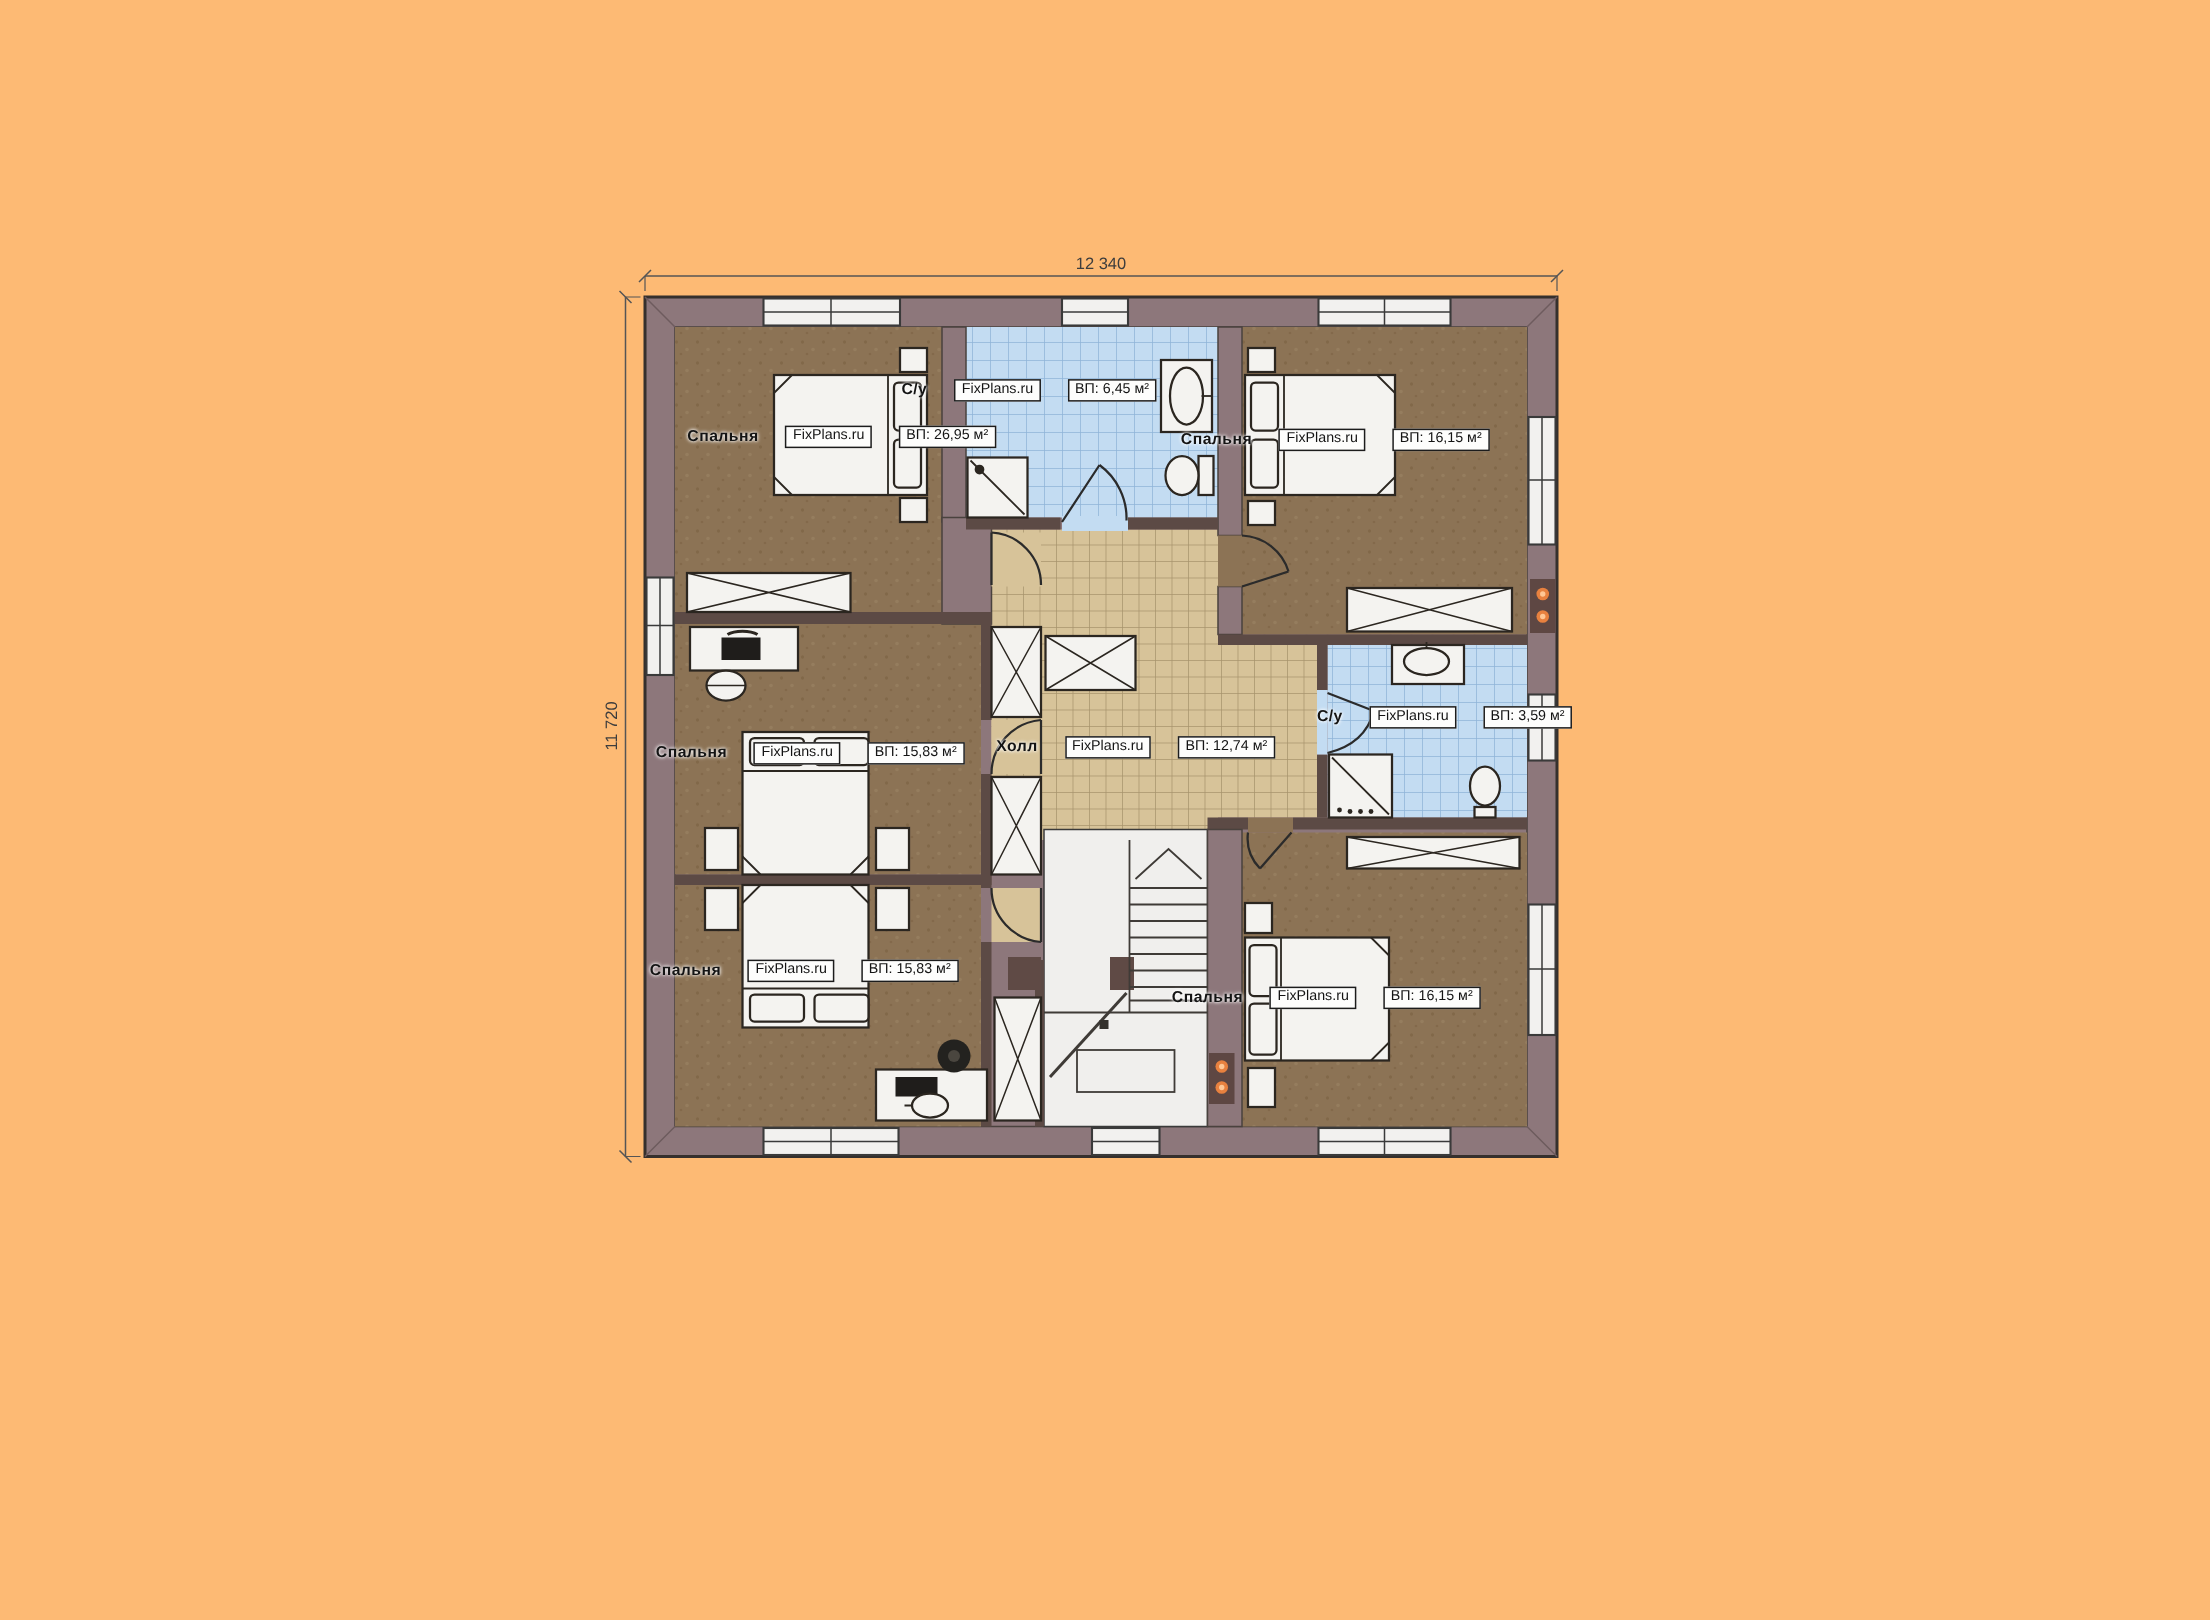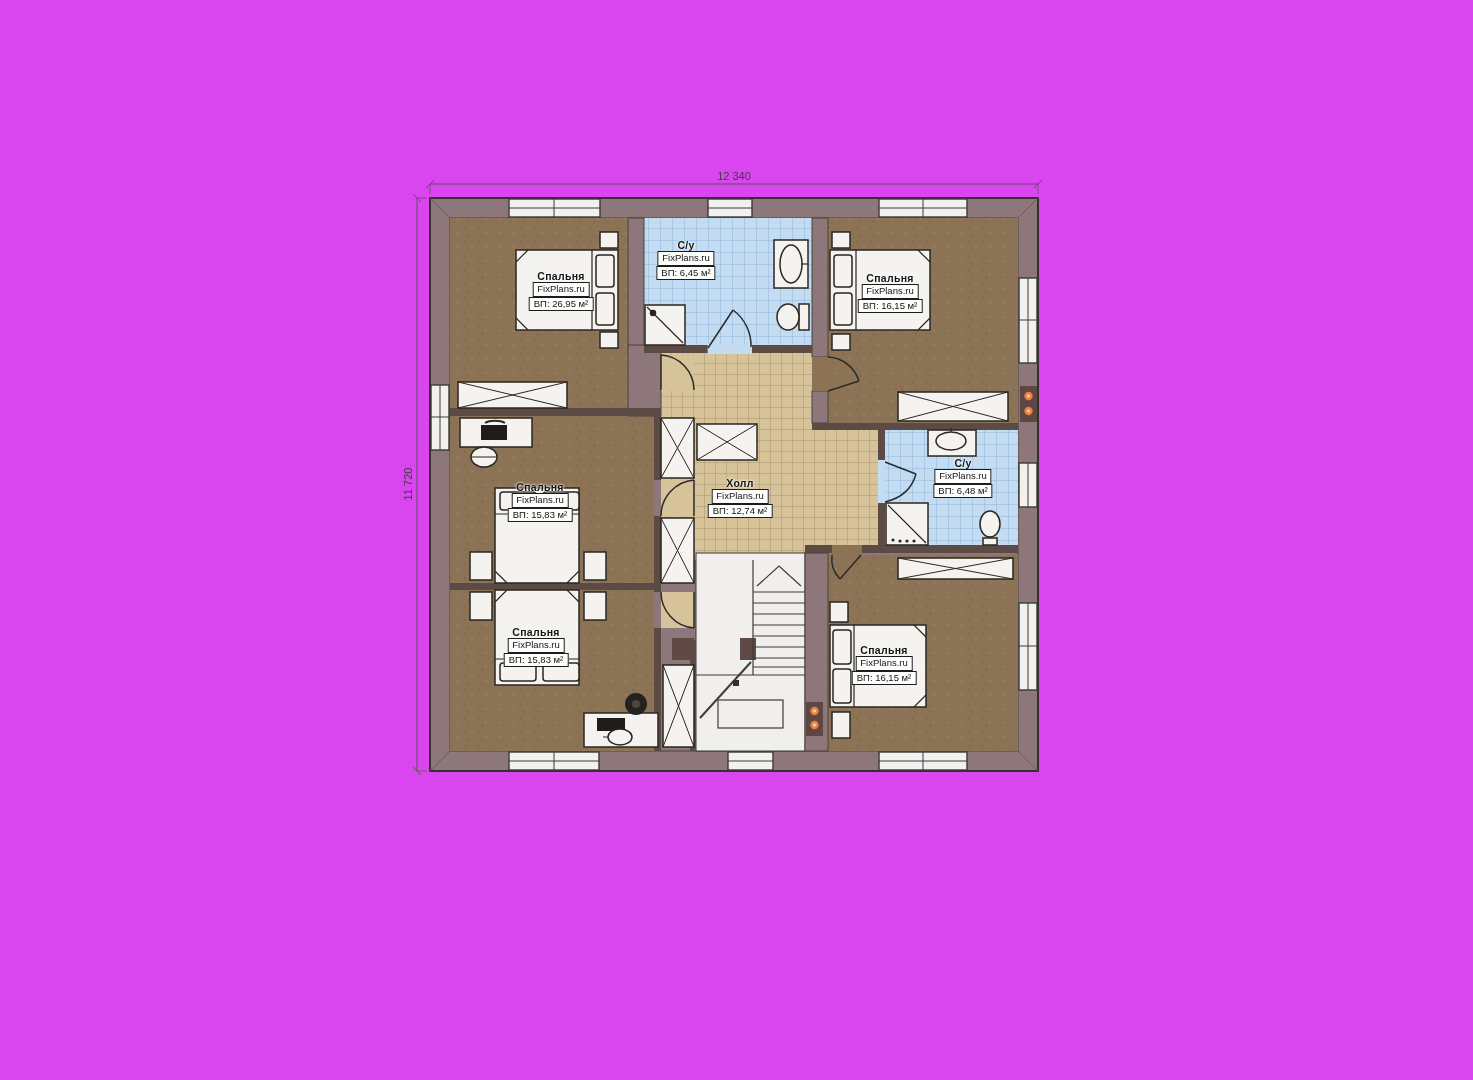--- a/index.html
+++ b/index.html
@@ -1,20 +1,20 @@
 <!DOCTYPE html>
 <html><head>
 <meta charset="utf-8">
 <style>
   html,body{margin:0;padding:0;background:#ffffff;}
-  .stage{position:relative;width:1473px;height:1080px;background:#d946ef;overflow:hidden;
+  .stage{position:relative;width:1473px;height:1080px;background:#fdba74;overflow:hidden;
          font-family:"Liberation Sans",sans-serif;}
   .plan-svg{position:absolute;left:0;top:0;}
-  .room-label{position:absolute;transform:translate(-50%,-50%);display:flex;flex-direction:column;
-              align-items:center;gap:0;z-index:5;}
+  .room-label{position:absolute;transform:translate(-50%,-50%);display:flex;
+              align-items:center;gap:18px;z-index:5;}
   .room-name{font-size:10.5px;font-weight:bold;color:#141414;letter-spacing:.3px;
              text-shadow:0 0 2px #fff,0 0 3px #fff;line-height:11px;}
   .room-box{font-size:9.5px;color:#141414;background:#fdfdfc;border:1.3px solid #1c1c1c;
             padding:0 4px;line-height:12.5px;white-space:nowrap;}
   .dim-label{position:absolute;font-size:11px;color:#3d3d3d;z-index:4;}
   .dim-label.vertical{transform:translate(-50%,-50%) rotate(-90deg);}
   .dim-label.horizontal{transform:translate(-50%,-100%);}
 </style>
 </head>
 <body>
@@ -336,30 +336,30 @@
   <div class="room-box">FixPlans.ru</div>
   <div class="room-box">ВП: 16,15 м²</div>
 </div>
 
 <div class="room-label" style="left:540px;top:502px;">
   <div class="room-name">Спальня</div>
   <div class="room-box">FixPlans.ru</div>
   <div class="room-box">ВП: 15,83 м²</div>
 </div>
 
-<div class="room-label" style="left:740px;top:498px;">
+<div class="room-label" style="left:757px;top:498px;">
   <div class="room-name">Холл</div>
   <div class="room-box">FixPlans.ru</div>
   <div class="room-box">ВП: 12,74 м²</div>
 </div>
 
 <div class="room-label" style="left:963px;top:478px;">
   <div class="room-name">С/у</div>
   <div class="room-box">FixPlans.ru</div>
-  <div class="room-box">ВП: 6,48 м²</div>
+  <div class="room-box">ВП: 3,59 м²</div>
 </div>
 
 <div class="room-label" style="left:536px;top:647px;">
   <div class="room-name">Спальня</div>
   <div class="room-box">FixPlans.ru</div>
   <div class="room-box">ВП: 15,83 м²</div>
 </div>
 
 <div class="room-label" style="left:884px;top:665px;">
   <div class="room-name">Спальня</div>

